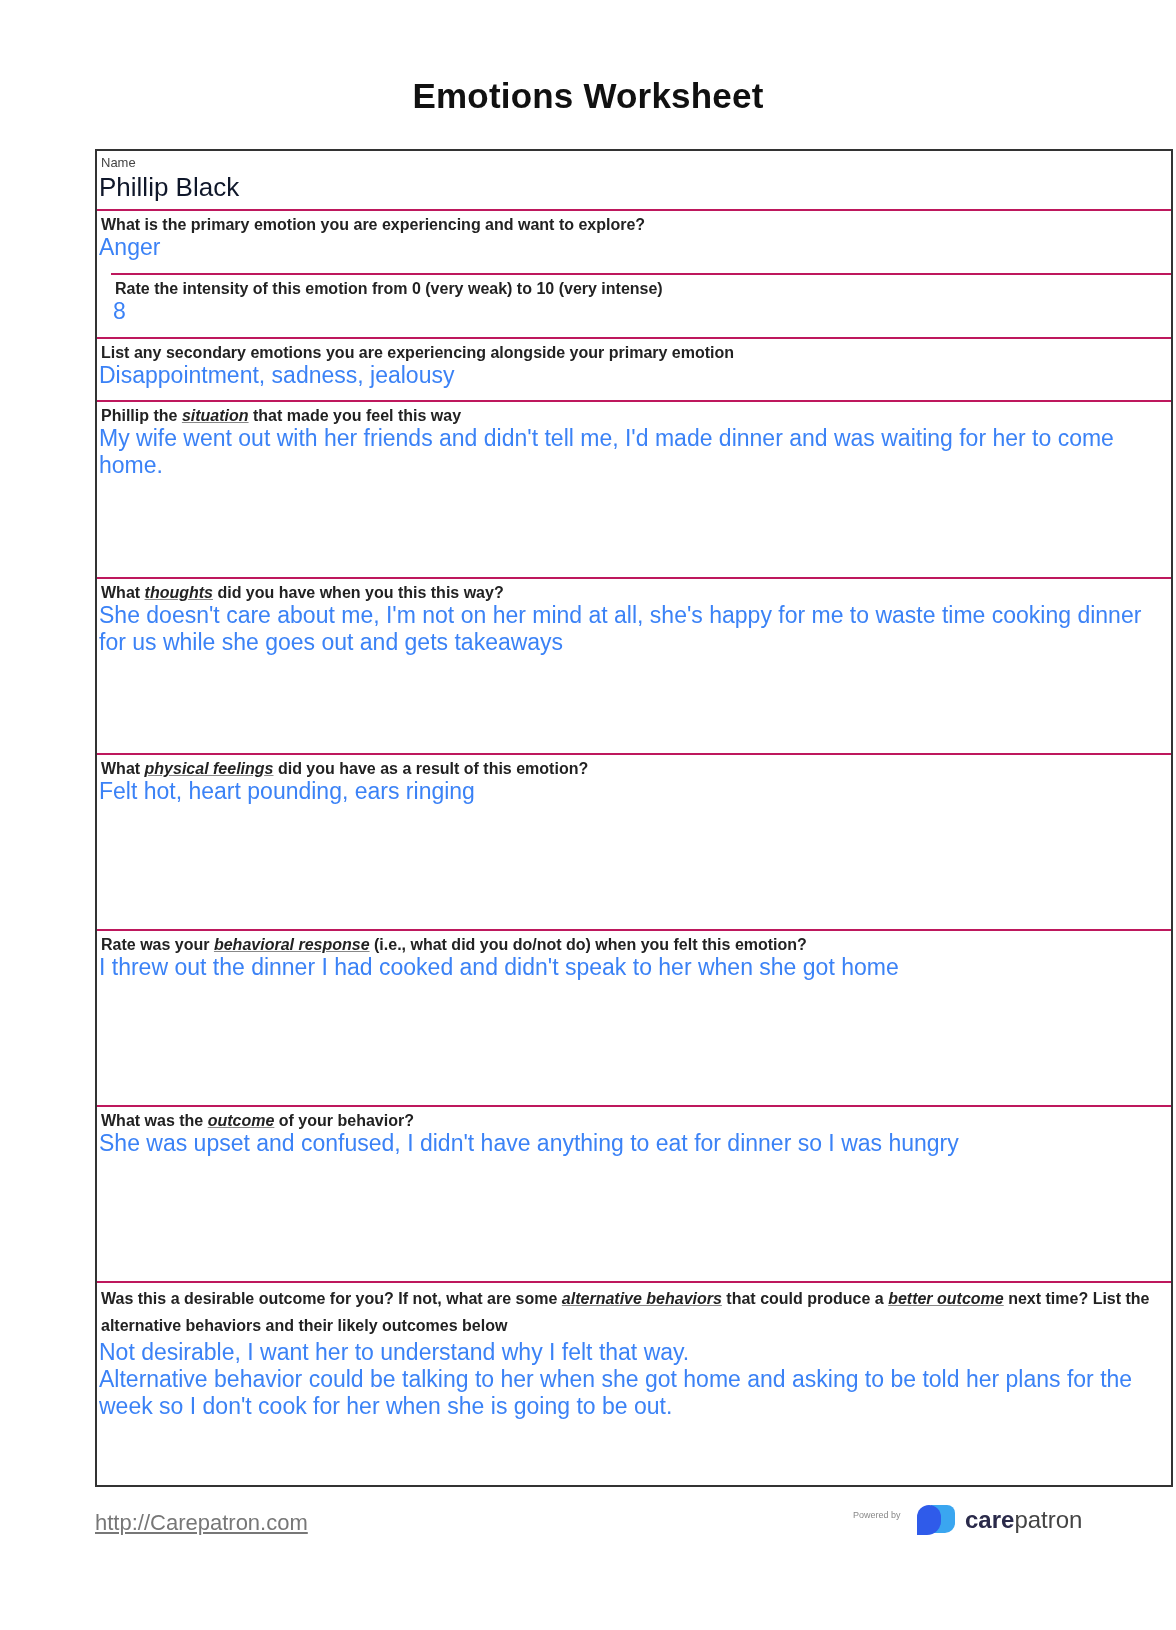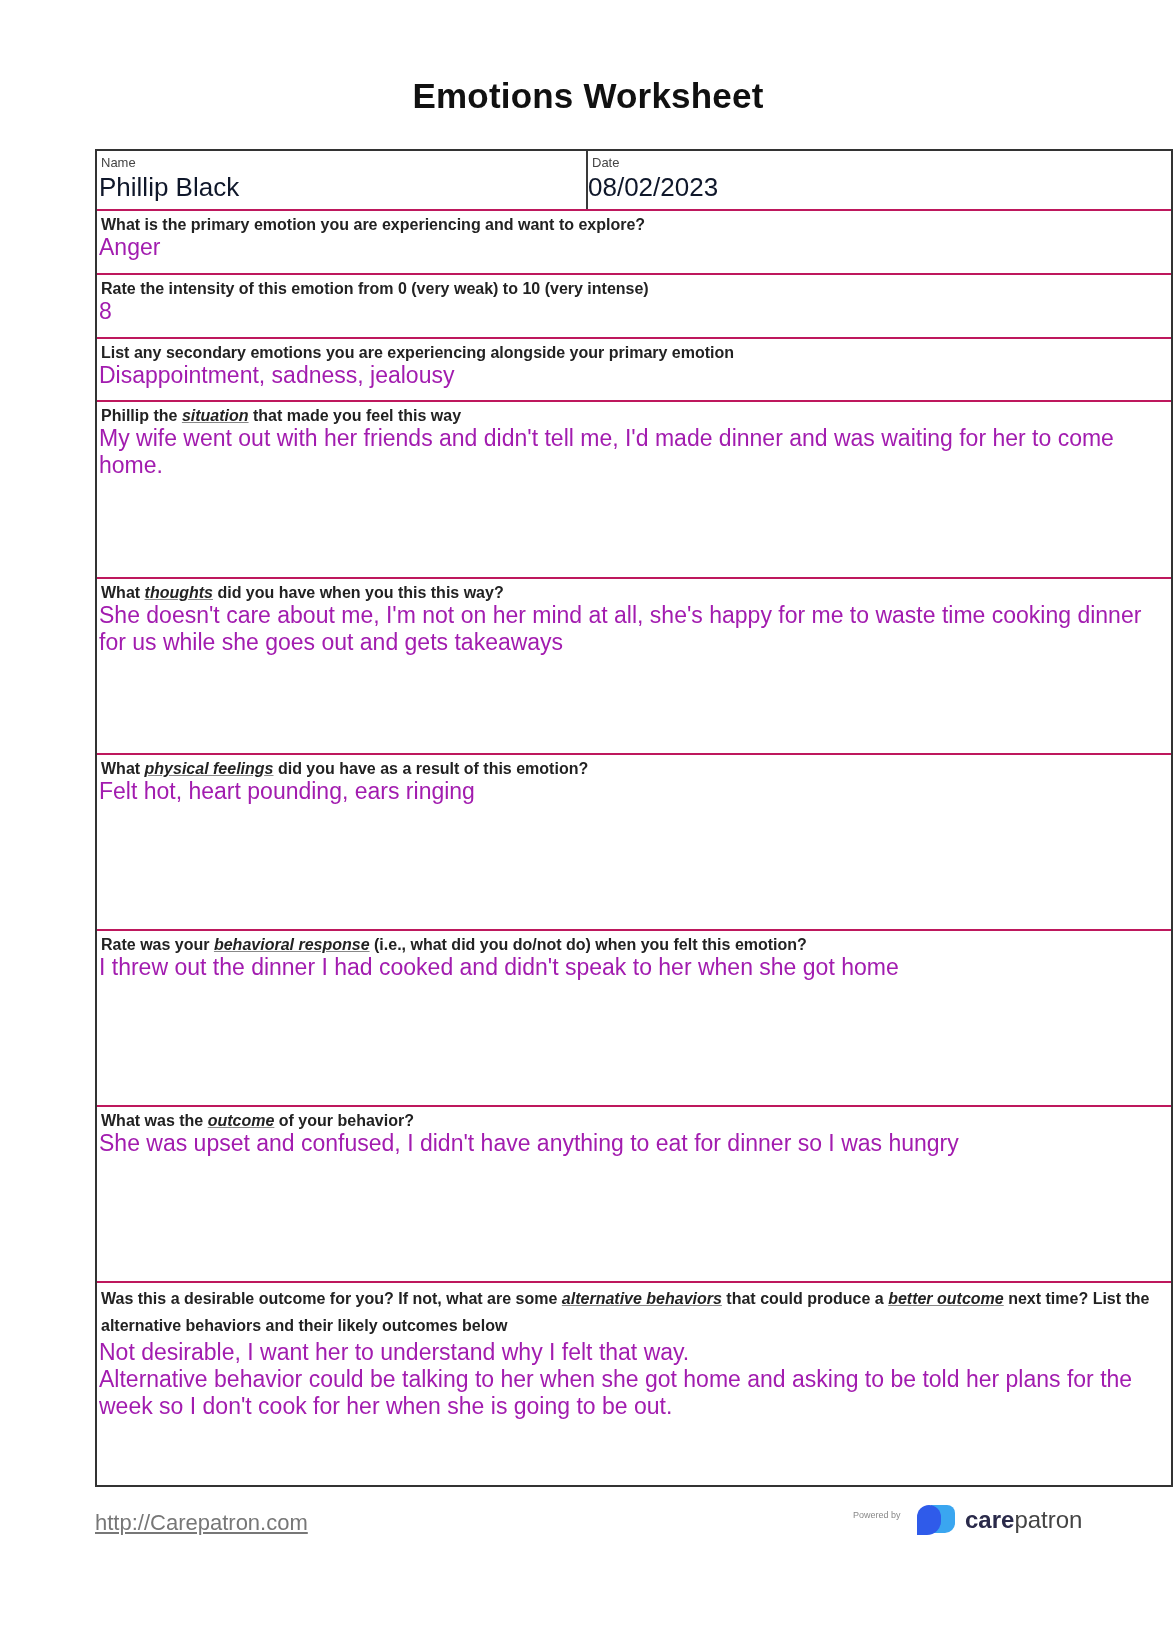--- a/index.html
+++ b/index.html
@@ -10,21 +10,21 @@
     .sheet { position: absolute; left: 95px; top: 149px; width: 1078px; height: 1338px;
              border: 2px solid #333; box-sizing: border-box; }
     .row { position: absolute; left: 0; right: 0; border-top: 2px solid #be185d; box-sizing: border-box; }
     .row.first { border-top: none; }
     .cell { position: absolute; top: 0; bottom: 0; box-sizing: border-box; }
     .cell.split { border-left: 2px solid #3a3a3a; }
     .small-label { font-size: 13px; color: #444; margin: 4px 0 0 4px; line-height: 15px; }
     .q { font-size: 16px; font-weight: bold; color: #222; margin: 5px 0 0 4px; line-height: 18px; }
     .q.two { line-height: 27px; margin-top: 2px; }
     .q em { font-style: italic; text-decoration: underline; text-decoration-color: #888; }
-    .a { font-size: 23px; color: #a21caf; margin: 0 0 0 2px; line-height: 27px; white-space: pre-wrap; padding-right: 16px; }
+    .a { font-size: 23px; color: #3b82f6; margin: 0 0 0 2px; line-height: 27px; white-space: pre-wrap; padding-right: 16px; }
     .big-val { font-size: 26px; color: #0f172a; margin: 2px 0 0 2px; line-height: 30px; }
     .footer-link { position: absolute; left: 95px; top: 1510px; font-size: 22px; color: #777;
                    text-decoration: underline; }
     .powered { position: absolute; left: 853px; top: 1510px; font-size: 9px; color: #888; }
     .logo { position: absolute; left: 917px; top: 1503px; width: 38px; height: 32px; }
     .brand { position: absolute; left: 965px; top: 1506px; font-size: 24px; color: #2a2a4a; }
     .brand b { font-weight: bold; }
     .brand span { font-weight: normal; color: #444; }
   </style>
 </head>
@@ -32,32 +32,28 @@
 
 <div class="title">Emotions Worksheet</div>
 
 <div class="sheet">
 
   <div class="row first" style="top:0; height:59px;">
     <div class="cell" style="left:0; width:489px;">
       <div class="small-label">Name</div>
       <div class="big-val">Phillip Black</div>
     </div>
-    <div class="cell split" style="left:489px; right:0;">
-      <div class="small-label">Date</div>
-      <div class="big-val" style="margin-left:0">08/02/2023</div>
-    </div>
   </div>
 
   <div class="row" style="top:58px; height:64px;">
     <div class="q">What is the primary emotion you are experiencing and want to explore?</div>
     <div class="a">Anger</div>
   </div>
 
-  <div class="row" style="top:122px; height:64px;">
+  <div class="row" style="top:122px; height:64px;margin-left:14px;">
     <div class="q">Rate the intensity of this emotion from 0 (very weak) to 10 (very intense)</div>
     <div class="a">8</div>
   </div>
 
   <div class="row" style="top:186px; height:64px;">
     <div class="q">List any secondary emotions you are experiencing alongside your primary emotion</div>
     <div class="a">Disappointment, sadness, jealousy</div>
   </div>
 
   <div class="row" style="top:249px; height:177px;">

